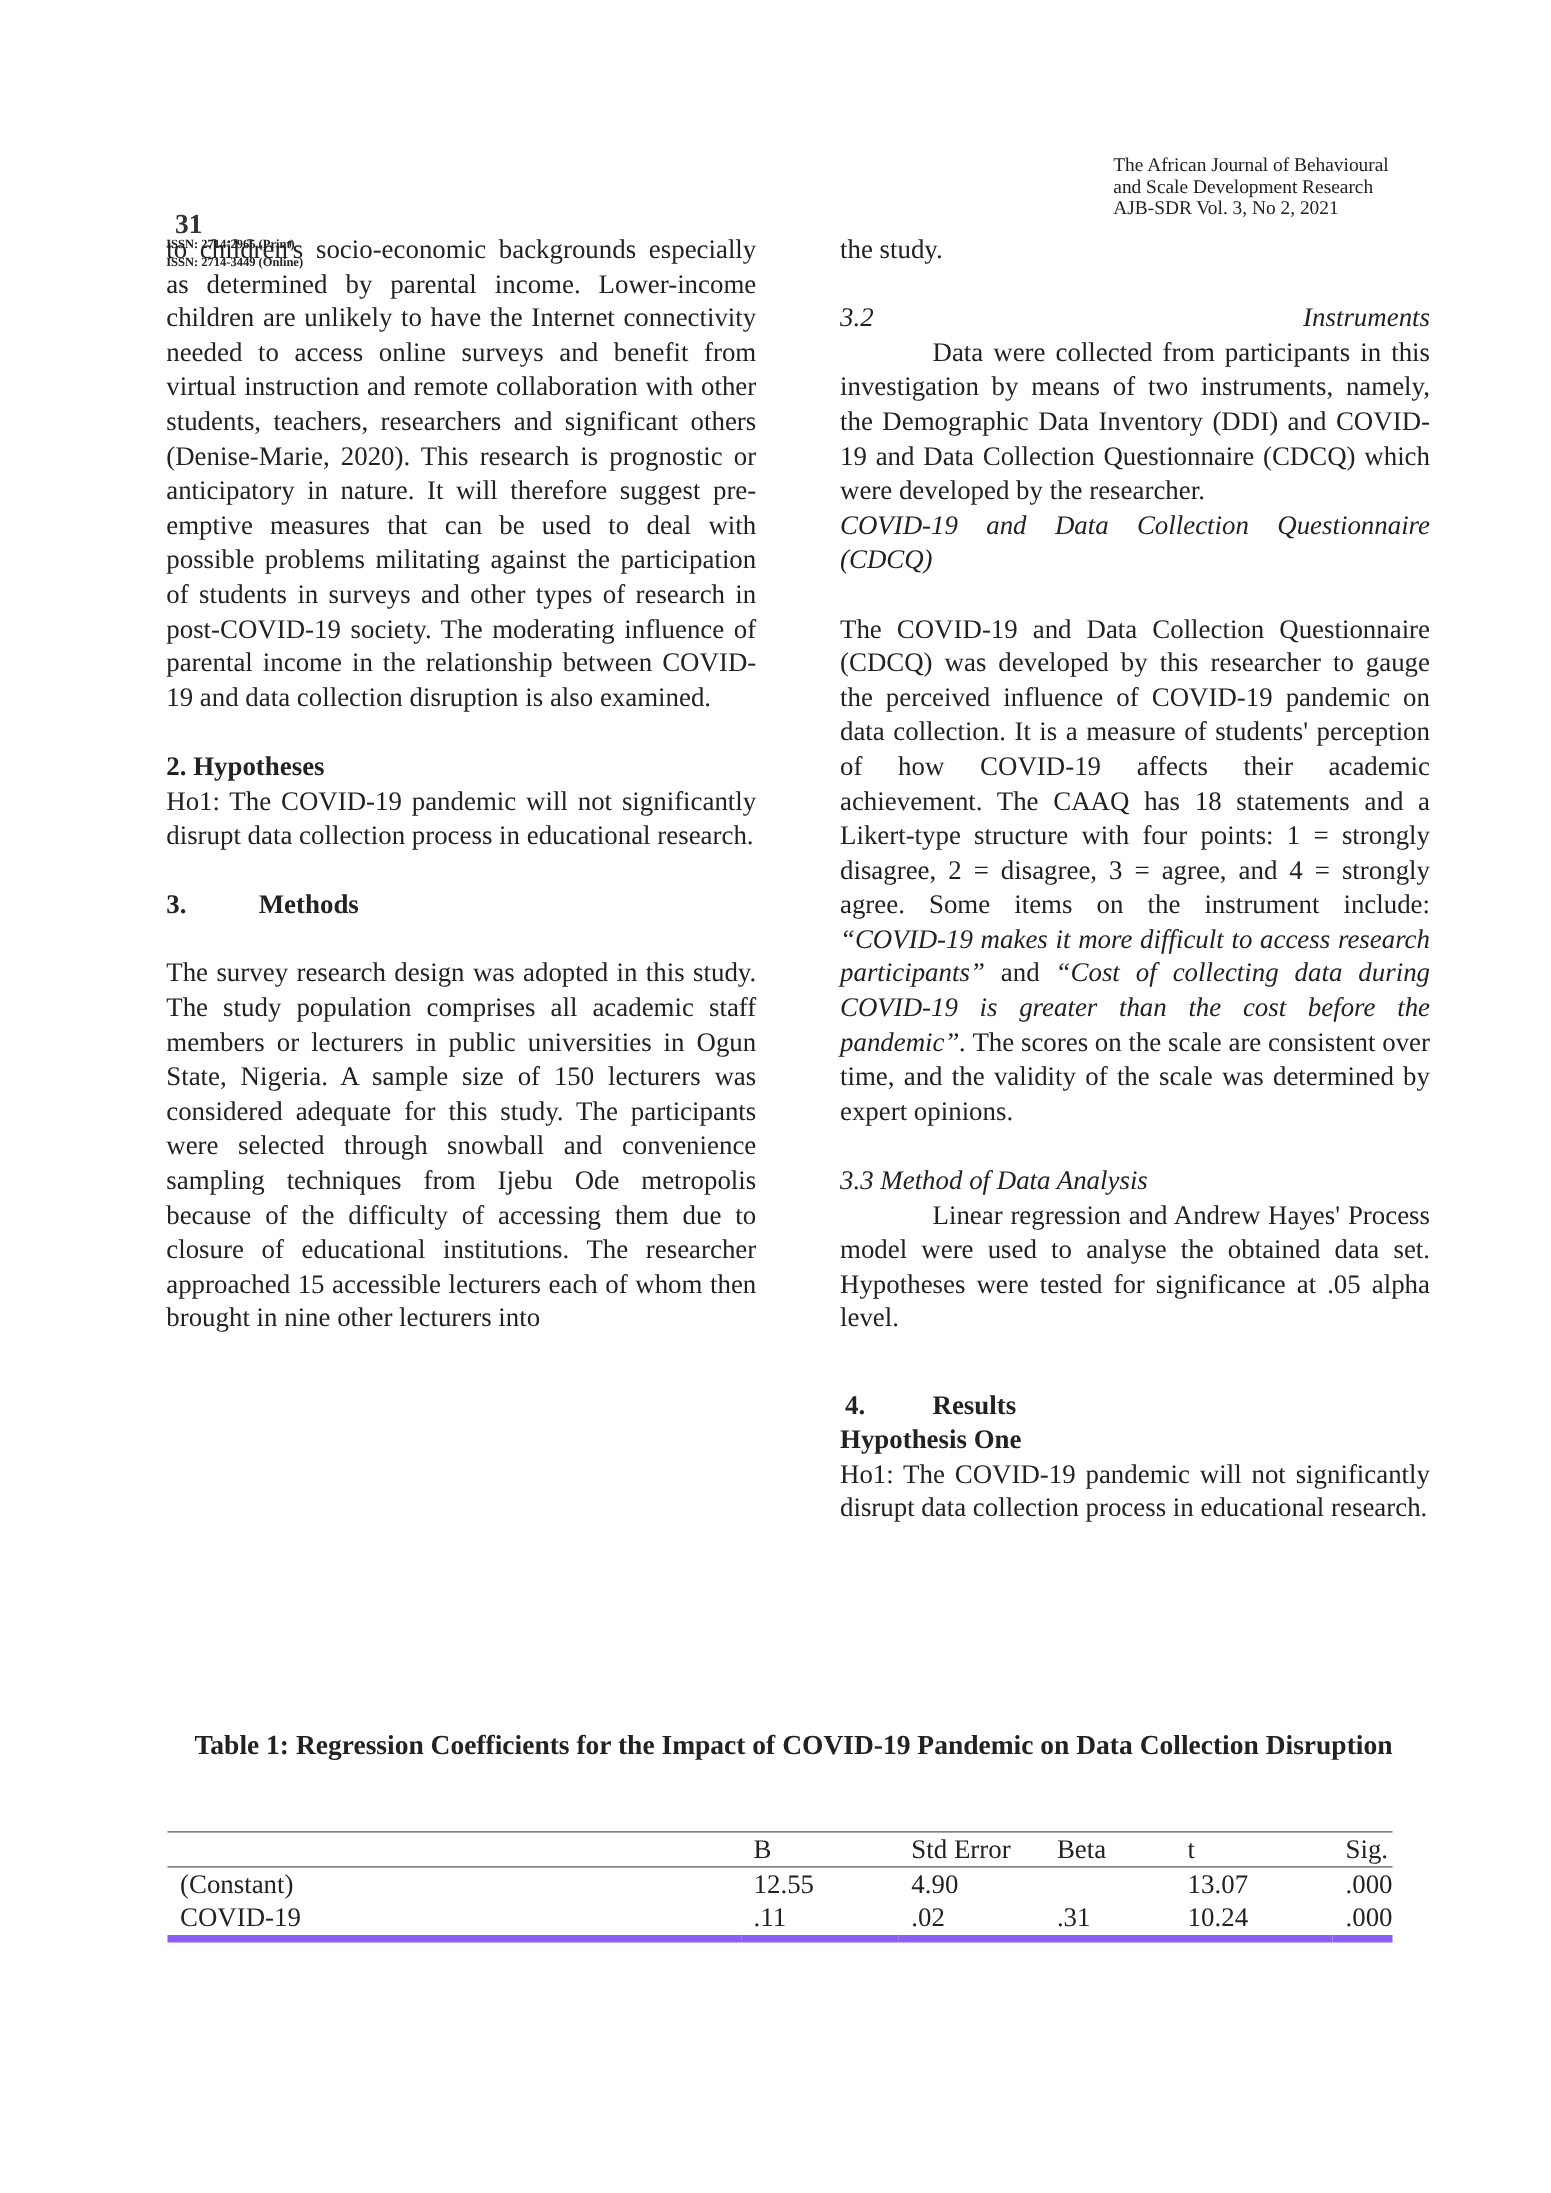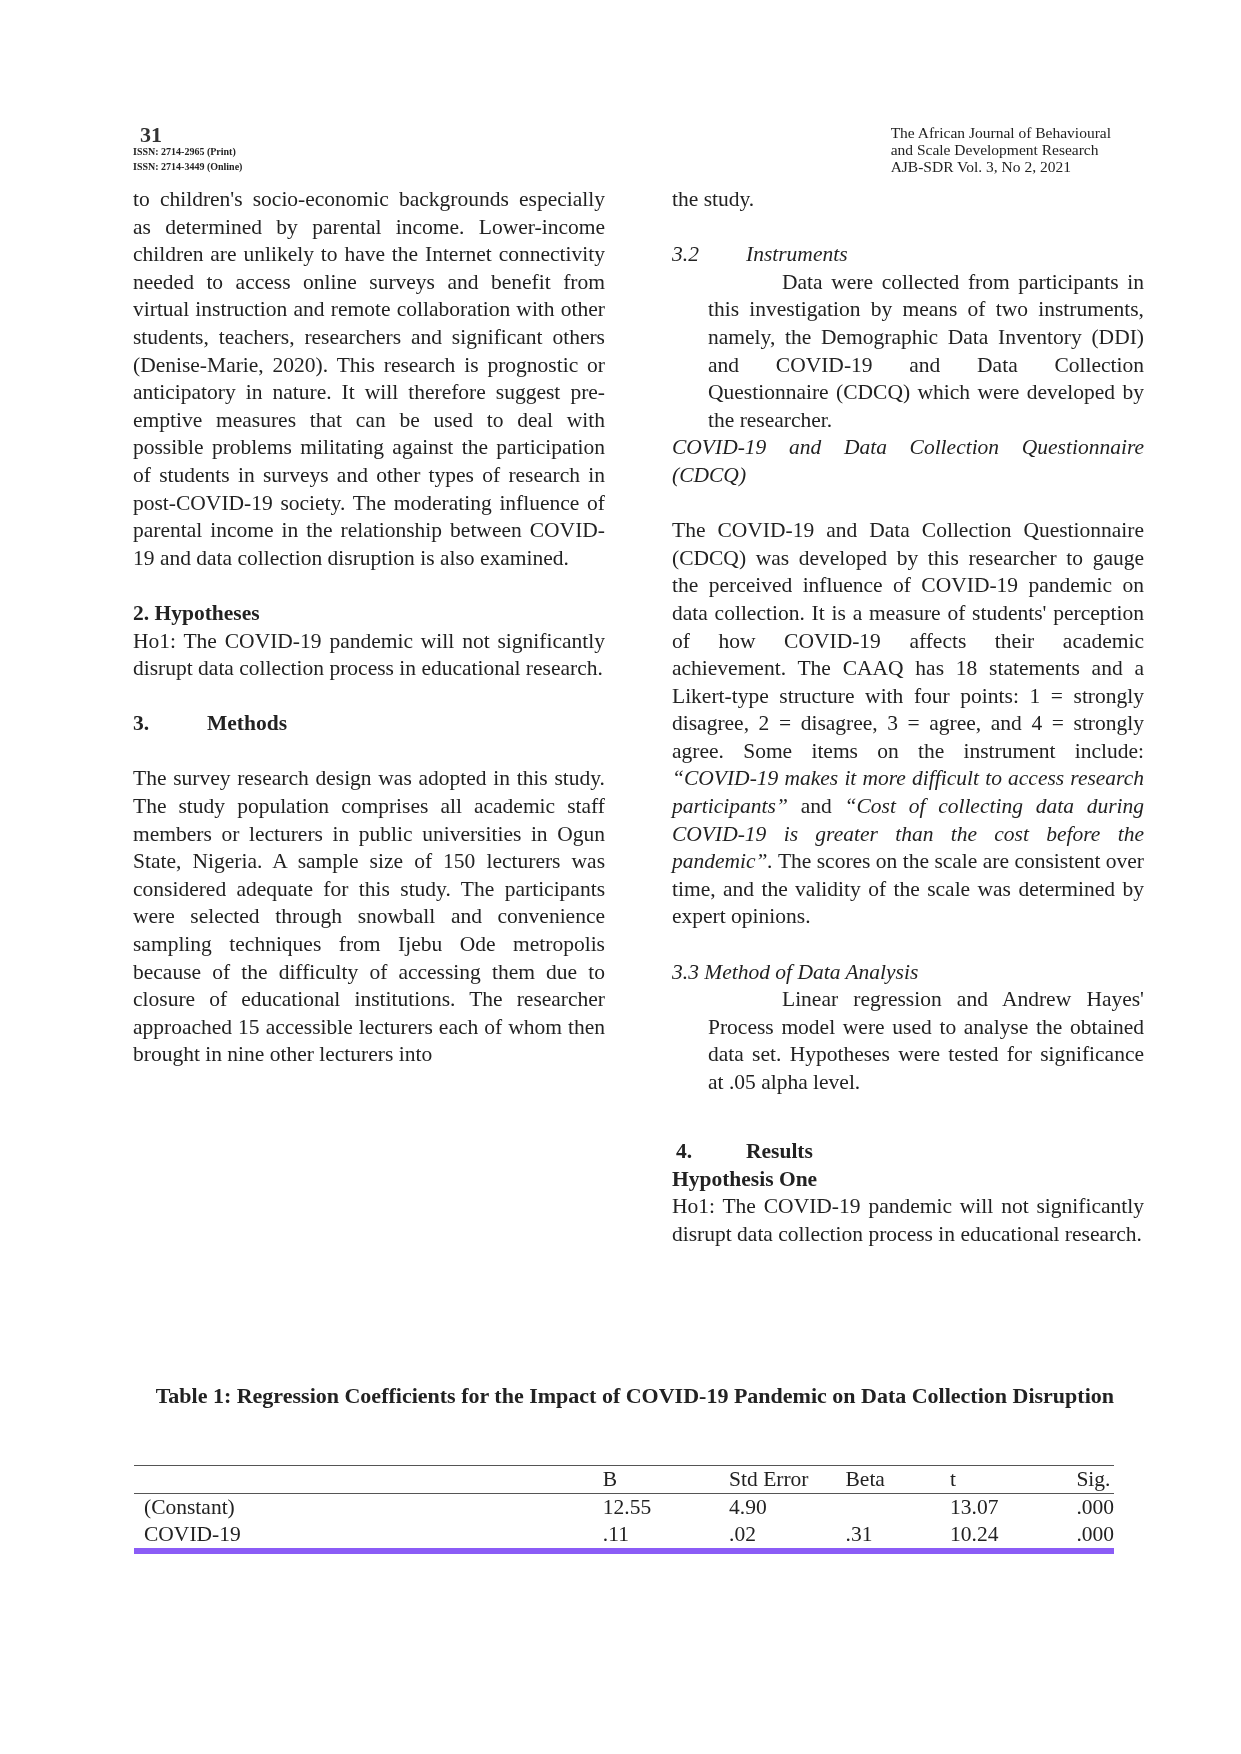--- a/index.html
+++ b/index.html
@@ -1,32 +1,32 @@
 <!DOCTYPE html>
 <html><head>
 <meta charset="utf-8">
 <style>
   html, body { margin: 0; padding: 0; background: #ffffff; }
   body { width: 1241px; height: 1754px; position: relative; overflow: hidden;
          font-family: "Liberation Serif", "DejaVu Serif", serif; color: #222; }
   .hdr-left { position: absolute; left: 133px; top: 126px; }
-  .pagenum { font-weight: bold; font-size: 22px; line-height: 18px; margin-left: 7px; color: #333; }
+  .pagenum { font-weight: bold; font-size: 22px; line-height: 18px; margin-left: 7px; color: #333; margin-top: 44px; }
   .issn { font-weight: bold; font-size: 10px; line-height: 15px; }
   .hdr-right { position: absolute; right: 130px; top: 124px; text-align: left; font-size: 15.5px; line-height: 17px; }
   .col { position: absolute; top: 186px; width: 472px; font-size: 21.5px; line-height: 27.6px; text-align: justify; }
   .col.left { left: 133px; }
   .col.right { left: 672px; }
   p { margin: 0; }
   .gap { height: 27.6px; }
   .gap-half { height: 14px; }
   .h-bold { font-weight: bold; }
-  .it { font-style: italic; }
+  .it { font-style: italic; justify-content: space-between; }
   .sec { display: flex; }
   .sec .num { width: 74px; flex: none; }
-  .indent { text-indent: 74px; margin-left: 36px; }
+  .indent { text-indent: 74px; }
   .table-title { position: absolute; left: 134px; top: 1382px; width: 980px; font-weight: bold; font-size: 22px; line-height: 28px; text-align: right; }
   table.reg { position: absolute; left: 134px; top: 1465px; width: 980px; border-collapse: collapse; font-size: 21.5px; }
   table.reg thead tr { border-top: 1.5px solid #555; border-bottom: 1.5px solid #555; }
   table.reg tbody tr:last-child { border-bottom: 6px solid #8b5cf6; }
   table.reg td, table.reg th { font-weight: normal; text-align: left; padding: 0 0 0 10px; height: 27px; line-height: 27px; }
   .c0 { width: 458px; }
   .c1 { width: 118px; }
   .c2 { width: 108px; }
   .c3 { width: 96px; }
   .c4 { width: 118px; }

